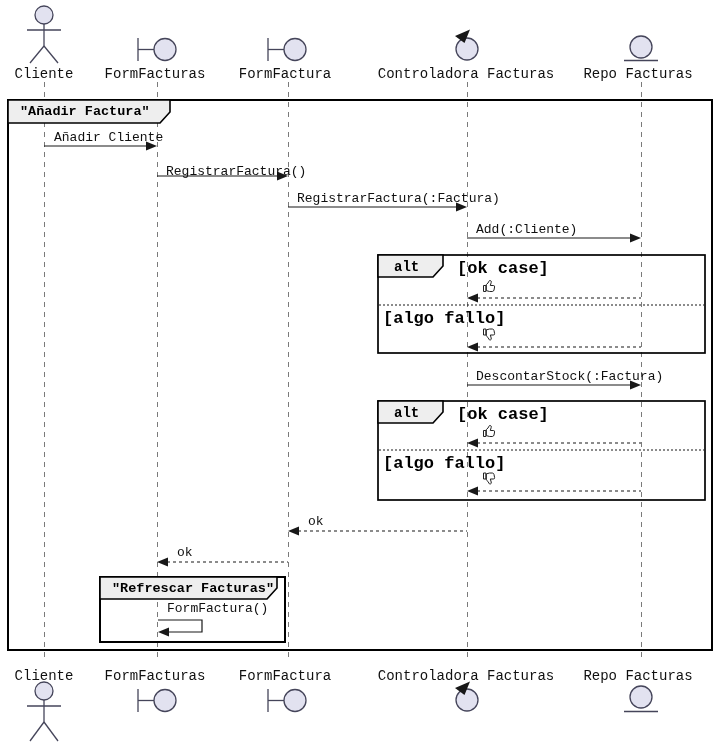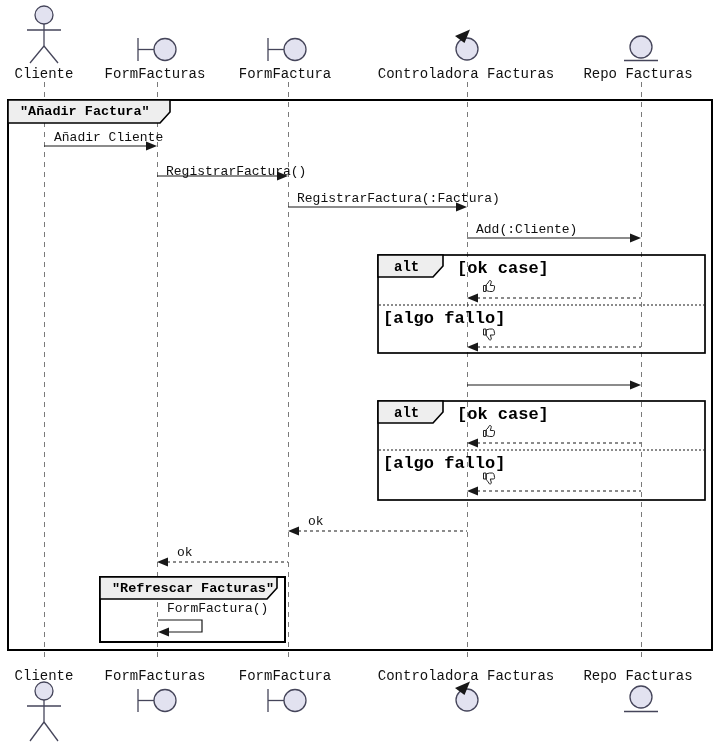--- a/index.html
+++ b/index.html
@@ -167,20 +167,21 @@
   <div class="plabel" style="left:466px;top:66px">Controladora Facturas</div>
   <div class="plabel" style="left:638px;top:66px">Repo Facturas</div>
 
   <div class="ftitle" style="left:20px;top:104px">"Añadir Factura"</div>
   <div class="ftitle" style="left:112px;top:581px">"Refrescar Facturas"</div>
 
   <div class="msg" style="left:54px;top:130px">Añadir Cliente</div>
   <div class="msg" style="left:166px;top:164px">RegistrarFactura()</div>
   <div class="msg" style="left:297px;top:191px">RegistrarFactura(:Factura)</div>
   <div class="msg" style="left:476px;top:222px">Add(:Cliente)</div>
+  <div class="msg" style="left:476px;top:369px">DescontarStock(:Factura)</div>
   <div class="msg" style="left:308px;top:514px">ok</div>
   <div class="msg" style="left:177px;top:545px">ok</div>
   <div class="msg" style="left:167px;top:601px">FormFactura()</div>
 
   <div class="op" style="left:394px;top:259px">alt</div>
   <div class="guard" style="left:457px;top:259px">[ok case]</div>
   <div class="guard" style="left:383px;top:309px">[algo fallo]</div>
 
   <div class="op" style="left:394px;top:405px">alt</div>
   <div class="guard" style="left:457px;top:405px">[ok case]</div>

